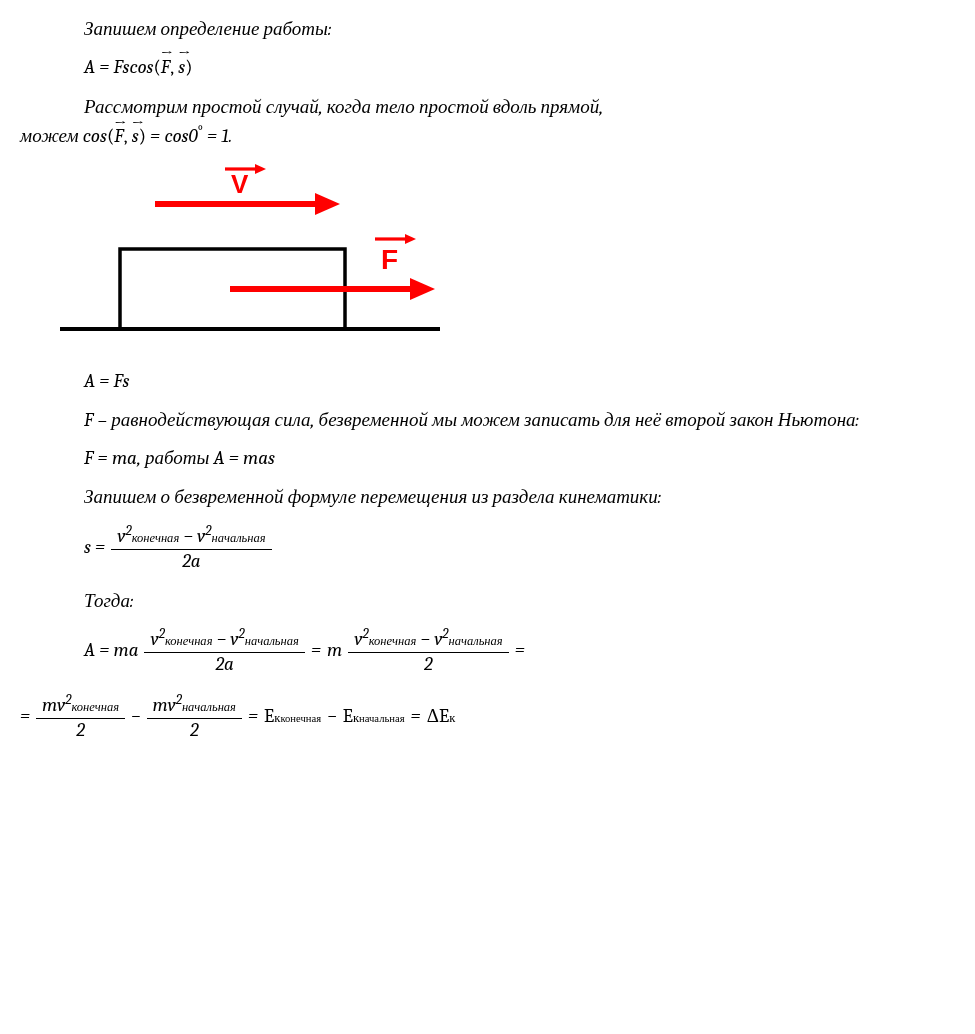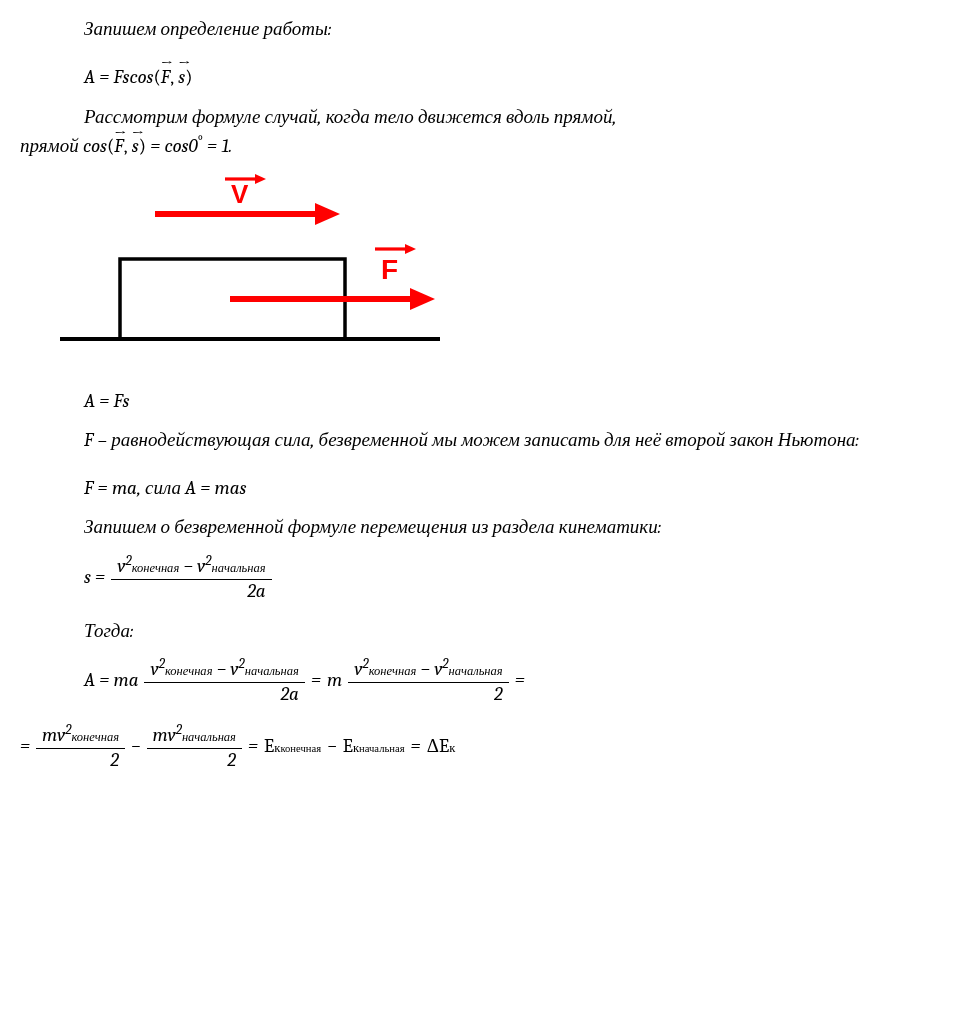--- a/index.html
+++ b/index.html
@@ -11,21 +11,21 @@
     padding: 8px 20px 30px 20px;
     width: 935px;
     line-height: 1.45;
   }
   .para {
     margin: 4px 0 8px 0;
     font-style: italic;
   }
   .indent-1 { text-indent: 64px; margin-top: 8px; }
   .formula-line {
-    margin: 20px 0 12px 0;
+    margin: 10px 0 12px 0;
     padding-left: 64px;
     font-style: italic;
   }
   .upright { font-style: normal; }
   .arrow-over {
     position: relative;
     display: inline-block;
   }
   .arrow-over::after {
     content: "\2192";
@@ -43,21 +43,20 @@
   .frac {
     display: inline-block;
     vertical-align: middle;
     text-align: center;
     font-style: italic;
   }
   .frac > .num, .frac > .den {
     display: block;
     padding: 0 6px;
     white-space: nowrap;
-    text-align: right;
   }
   .frac > .num { border-bottom: 1.5px solid #000; }
   .frac .num, .frac .den { line-height: 1.25; }
   .vsp { display: inline-block; vertical-align: middle; }
   .sub { font-size: 0.66em; }
   .sup { font-size: 0.72em; vertical-align: super; }
   .subsub { font-size: 0.56em; }
   .eqrow {
     display: flex;
     flex-wrap: wrap;
@@ -70,23 +69,23 @@
 </style>
 </head>
 <body>
 
 <p class="para indent-1">Запишем определение работы:</p>
 
 <div class="formula-line" title="A = F s cos(F, s)">
   <span class="vsp">A = Fs</span><span class="vsp">cos</span><span class="upright">(</span><span class="arrow-over">F</span><span class="upright">,</span> <span class="arrow-over">s</span><span class="upright">)</span>
 </div>
 
-<p class="para indent-1">Рассмотрим формуле случай, когда тело движется вдоль прямой,</p>
+<p class="para indent-1">Рассмотрим простой случай, когда тело простой вдоль прямой,</p>
 <p class="para" style="margin-top:-6px;">
-  <span>прямой </span><span>cos</span><span class="upright">(</span><span class="arrow-over">F</span><span class="upright">,</span> <span class="arrow-over">s</span><span class="upright">)</span><span> = </span><span>cos</span><span>0</span><span class="deg upright">°</span><span> = 1.</span>
+  <span>можем </span><span>cos</span><span class="upright">(</span><span class="arrow-over">F</span><span class="upright">,</span> <span class="arrow-over">s</span><span class="upright">)</span><span> = </span><span>cos</span><span>0</span><span class="deg upright">°</span><span> = 1.</span>
 </p>
 
 <div class="diagram">
   <svg width="380" height="190" viewBox="0 0 380 190">
 
     <line x1="0" y1="170" x2="380" y2="170" stroke="#000" stroke-width="4"></line>
 
     <rect x="60" y="90" width="225" height="80" fill="none" stroke="#000" stroke-width="3.5"></rect>
 
     <line x1="95" y1="45" x2="255" y2="45" stroke="#ff0000" stroke-width="6"></line>
@@ -102,21 +101,21 @@
     <line x1="315" y1="80" x2="345" y2="80" stroke="#ff0000" stroke-width="3.2"></line>
     <polygon points="345,75 345,85 356,80" fill="#ff0000"></polygon>
     <text x="321" y="110" fill="#ff0000" font-family="Arial" font-weight="bold" font-size="28">F</text>
   </svg>
 </div>
 
 <div class="formula-line">A = Fs</div>
 
 <p class="para indent-1">F – равнодействующая сила, безвременной мы можем записать для неё второй закон Ньютона:</p>
 
-<div class="formula-line">F = ma, сила  A = mas</div>
+<div class="formula-line">F = ma, работы  A = mas</div>
 
 <p class="para indent-1">Запишем о безвременной формуле перемещения из раздела кинематики:</p>
 
 <div class="fblock eqrow">
   <span class="vsp">s = </span>
   <span class="frac">
     <span class="num">
       <span>v</span><span class="sup">2</span><span class="sub">конечная</span>
       <span> − </span>
       <span>v</span><span class="sup">2</span><span class="sub">начальная</span>

